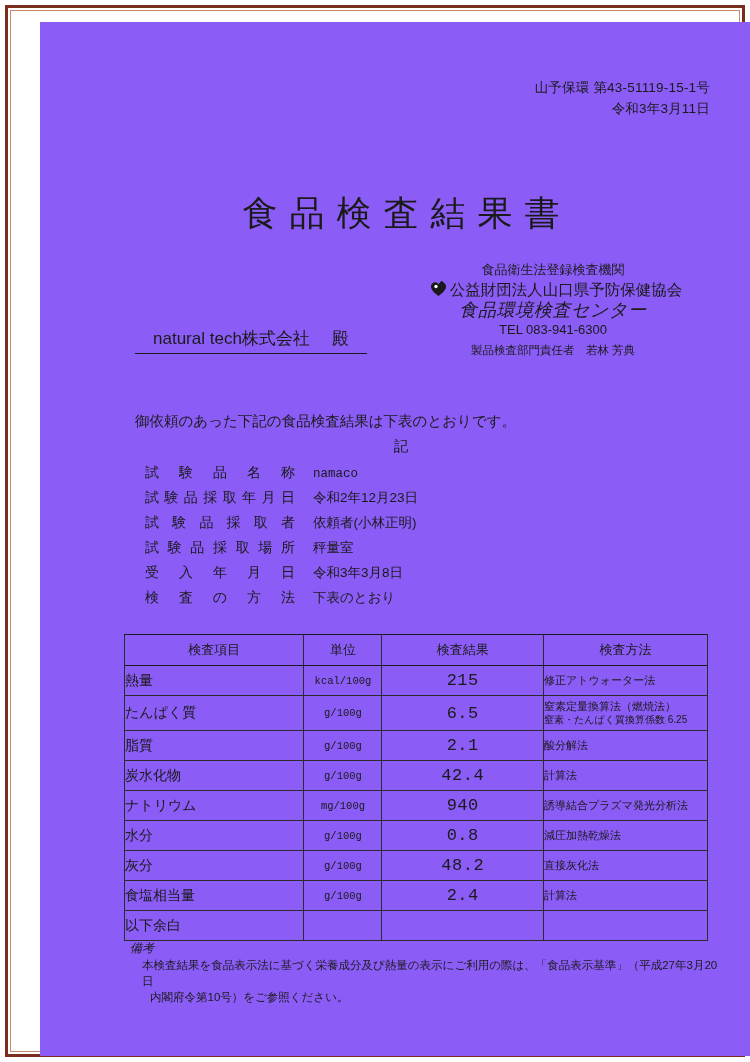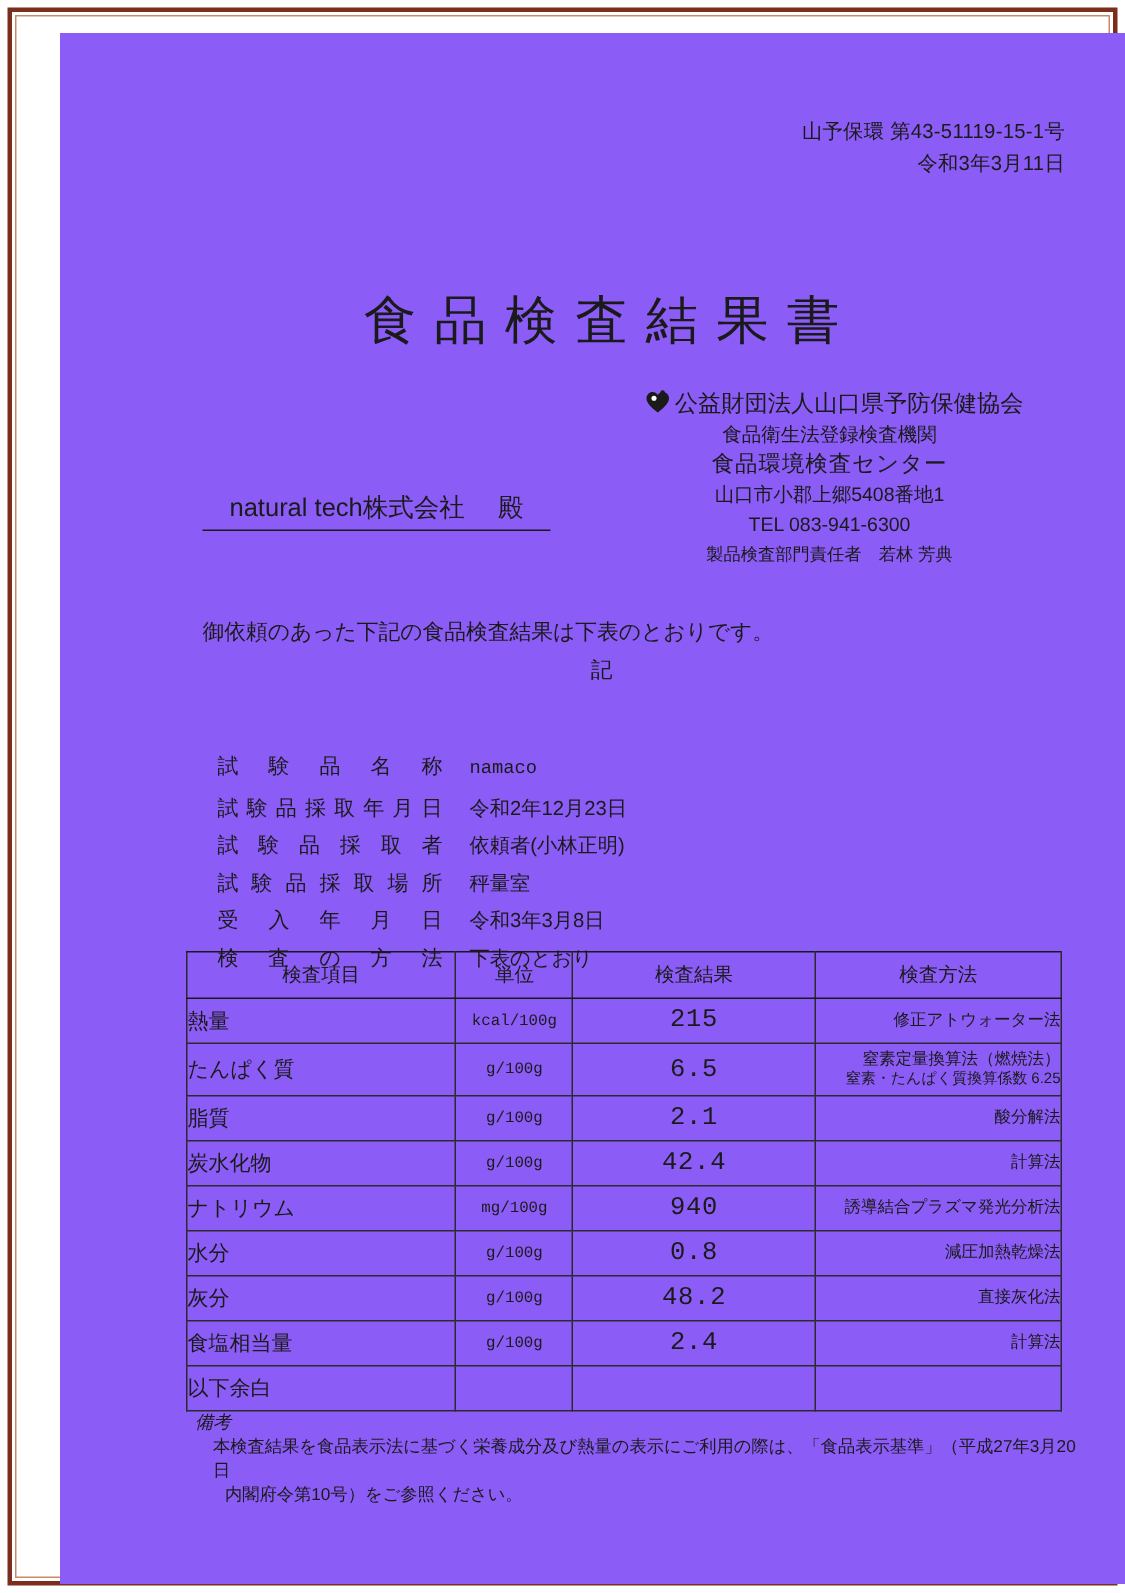--- a/index.html
+++ b/index.html
@@ -83,21 +83,21 @@
     font-family: "Liberation Sans", "DejaVu Sans", sans-serif;
   }
   .issuer-line { line-height: 20px; }
   .issuer-registry { font-size: 13px; }
   .issuer-org {
     font-size: 15.5px;
     position: relative;
     white-space: nowrap;
     padding-left: 6px;
   }
-  .issuer-center { font-size: 15px; letter-spacing: 0.6px; }
+  .issuer-center { font-size: 18px; letter-spacing: 0.6px; font-style: italic; }
   .issuer-address { font-size: 13px; }
   .issuer-tel { font-size: 13px; }
   .issuer-manager { font-size: 11.5px; }
 
   .org-mark {
     display: inline-block;
     vertical-align: -2px;
     width: 17px;
     height: 16px;
     margin-right: 3px;
@@ -151,21 +151,20 @@
     width: 150px;
     display: flex;
     justify-content: space-between;
     font-size: 14px;
   }
   .info-label > span { display: inline-block; }
   .info-value {
     margin-left: 18px;
     font-size: 13.5px;
     white-space: nowrap;
-    margin-top: 41px;
   }
   .info-value.mono {
     font-family: "Liberation Mono", "DejaVu Sans Mono", monospace;
     font-size: 12.5px;
   }
 
   
   .result-table {
     position: absolute;
     left: 84px;
@@ -203,21 +202,21 @@
     font-family: "Liberation Mono", "DejaVu Sans Mono", monospace;
     font-size: 10.5px;
   }
   .cell-value {
     text-align: center;
     font-family: "Liberation Mono", "DejaVu Sans Mono", monospace;
     font-size: 17px;
     letter-spacing: 0.5px;
   }
   .cell-method {
-    text-align: right;
+    text-align: left;
     padding-left: 4px;
     font-size: 11px;
     line-height: 13px;
   }
   .cell-method .sub {
     display: block;
     font-size: 10px;
     white-space: nowrap;
   }
   tr.row-tall td { height: 34px; }
@@ -249,32 +248,31 @@
   <div class="sheet">
 
     <div class="doc-ref">
       <div>山予保環 第43-51119-15-1号</div>
       <div>令和3年3月11日</div>
     </div>
 
     <div class="doc-title">食品検査結果書</div>
 
     <div class="issuer">
+      <div class="issuer-line issuer-registry">食品衛生法登録検査機関</div>
       <div class="issuer-line issuer-org">
         <span class="org-mark">
           <svg viewBox="0 0 34 32" width="17" height="16" aria-hidden="true">
             <path d="M17 30 C6 22 2 16 2 11 C2 6 6 2.5 10 2.5 C13 2.5 15.5 4.2 17 6.6 C18.5 4.2 21 2.5 24 2.5 C28 2.5 32 6 32 11 C32 16 28 22 17 30 Z" fill="#1a1a1a"></path>
             <circle cx="12" cy="11" r="3.4" fill="#ffffff"></circle>
             <circle cx="23.5" cy="3.2" r="3" fill="#1a1a1a"></circle>
           </svg>
         </span><span>公益財団法人山口県予防保健協会</span>
       </div>
-      <div class="issuer-line issuer-registry">食品衛生法登録検査機関</div>
       <div class="issuer-line issuer-center">食品環境検査センター</div>
-      <div class="issuer-line issuer-address">山口市小郡上郷5408番地1</div>
       <div class="issuer-line issuer-tel">TEL 083-941-6300</div>
       <div class="issuer-line issuer-manager">製品検査部門責任者　若林 芳典</div>
     </div>
 
     <div class="addressee">
       <span>natural tech株式会社</span><span class="hon">殿</span>
     </div>
 
     <div class="intro">御依頼のあった下記の食品検査結果は下表のとおりです。</div>
     <div class="ki-mark">記</div>

